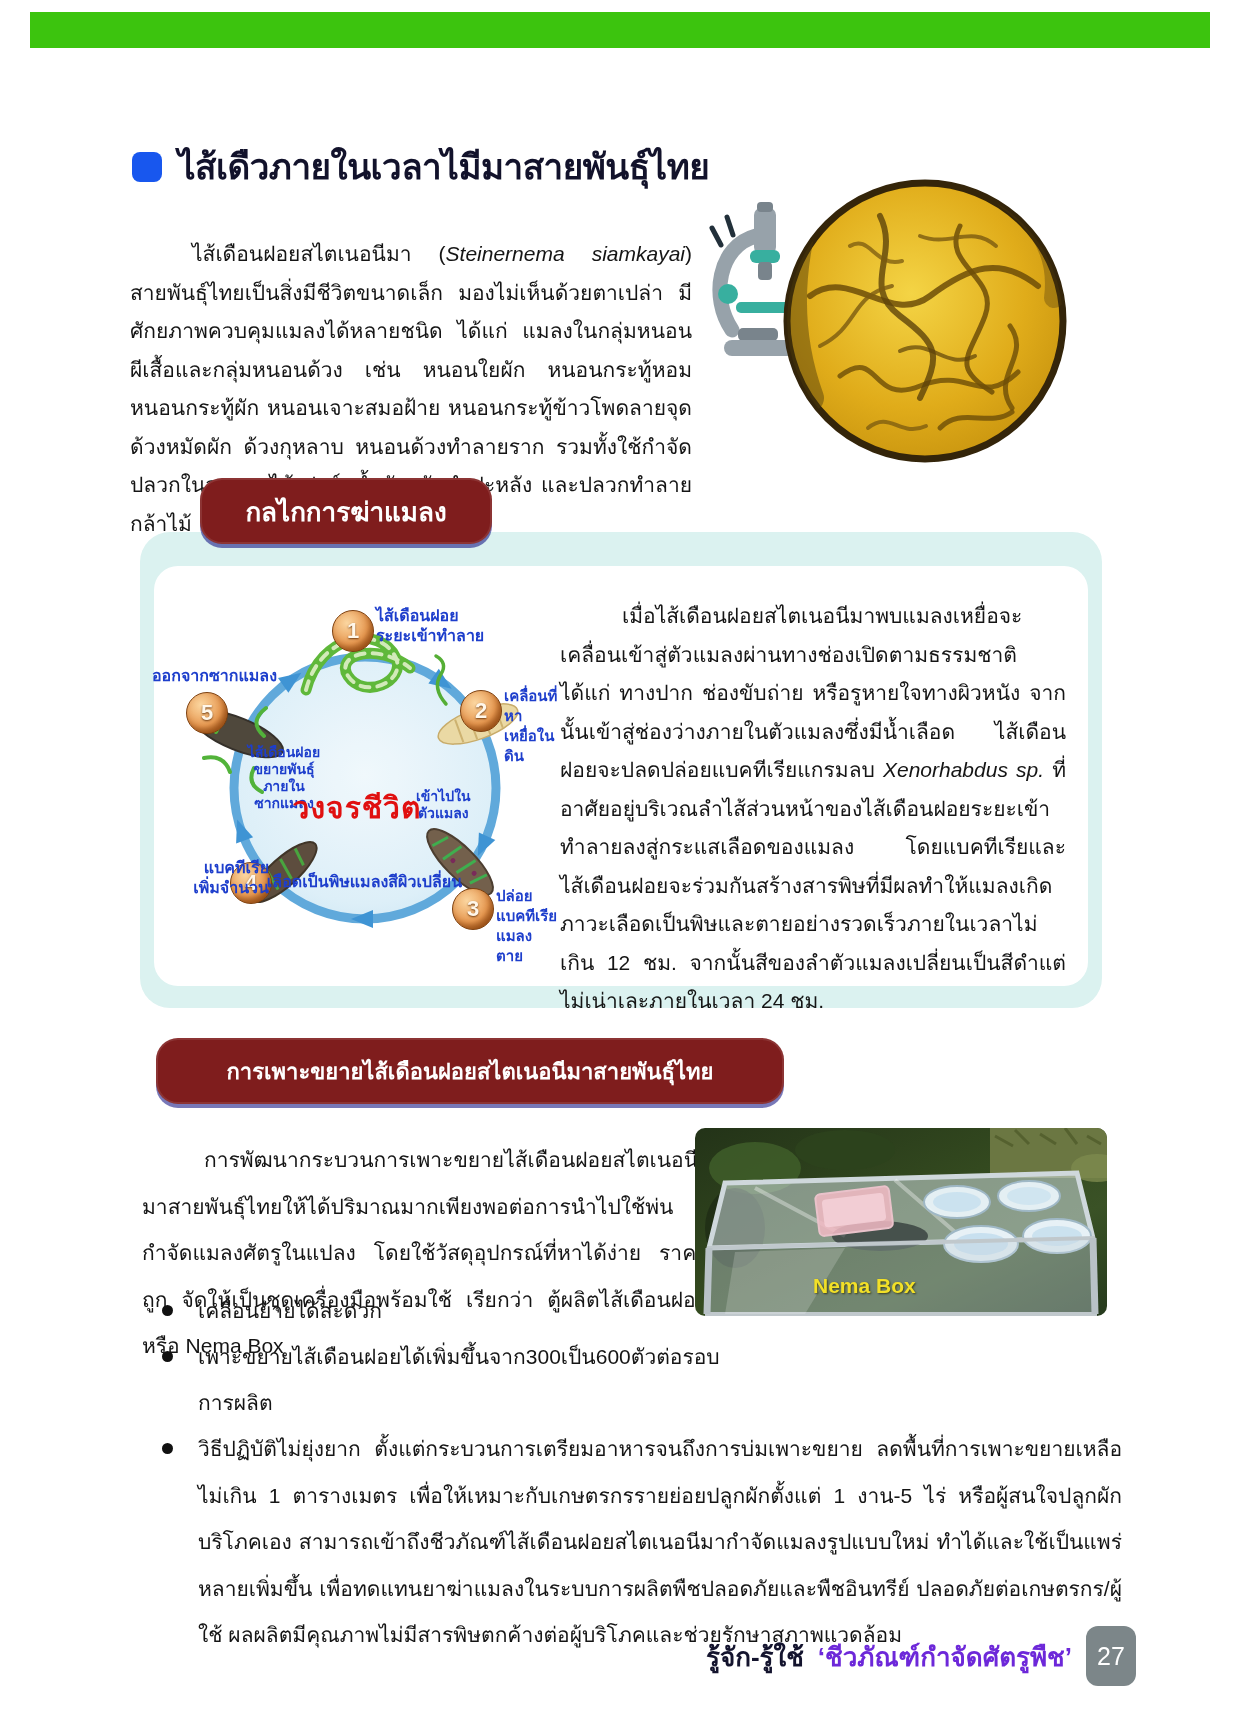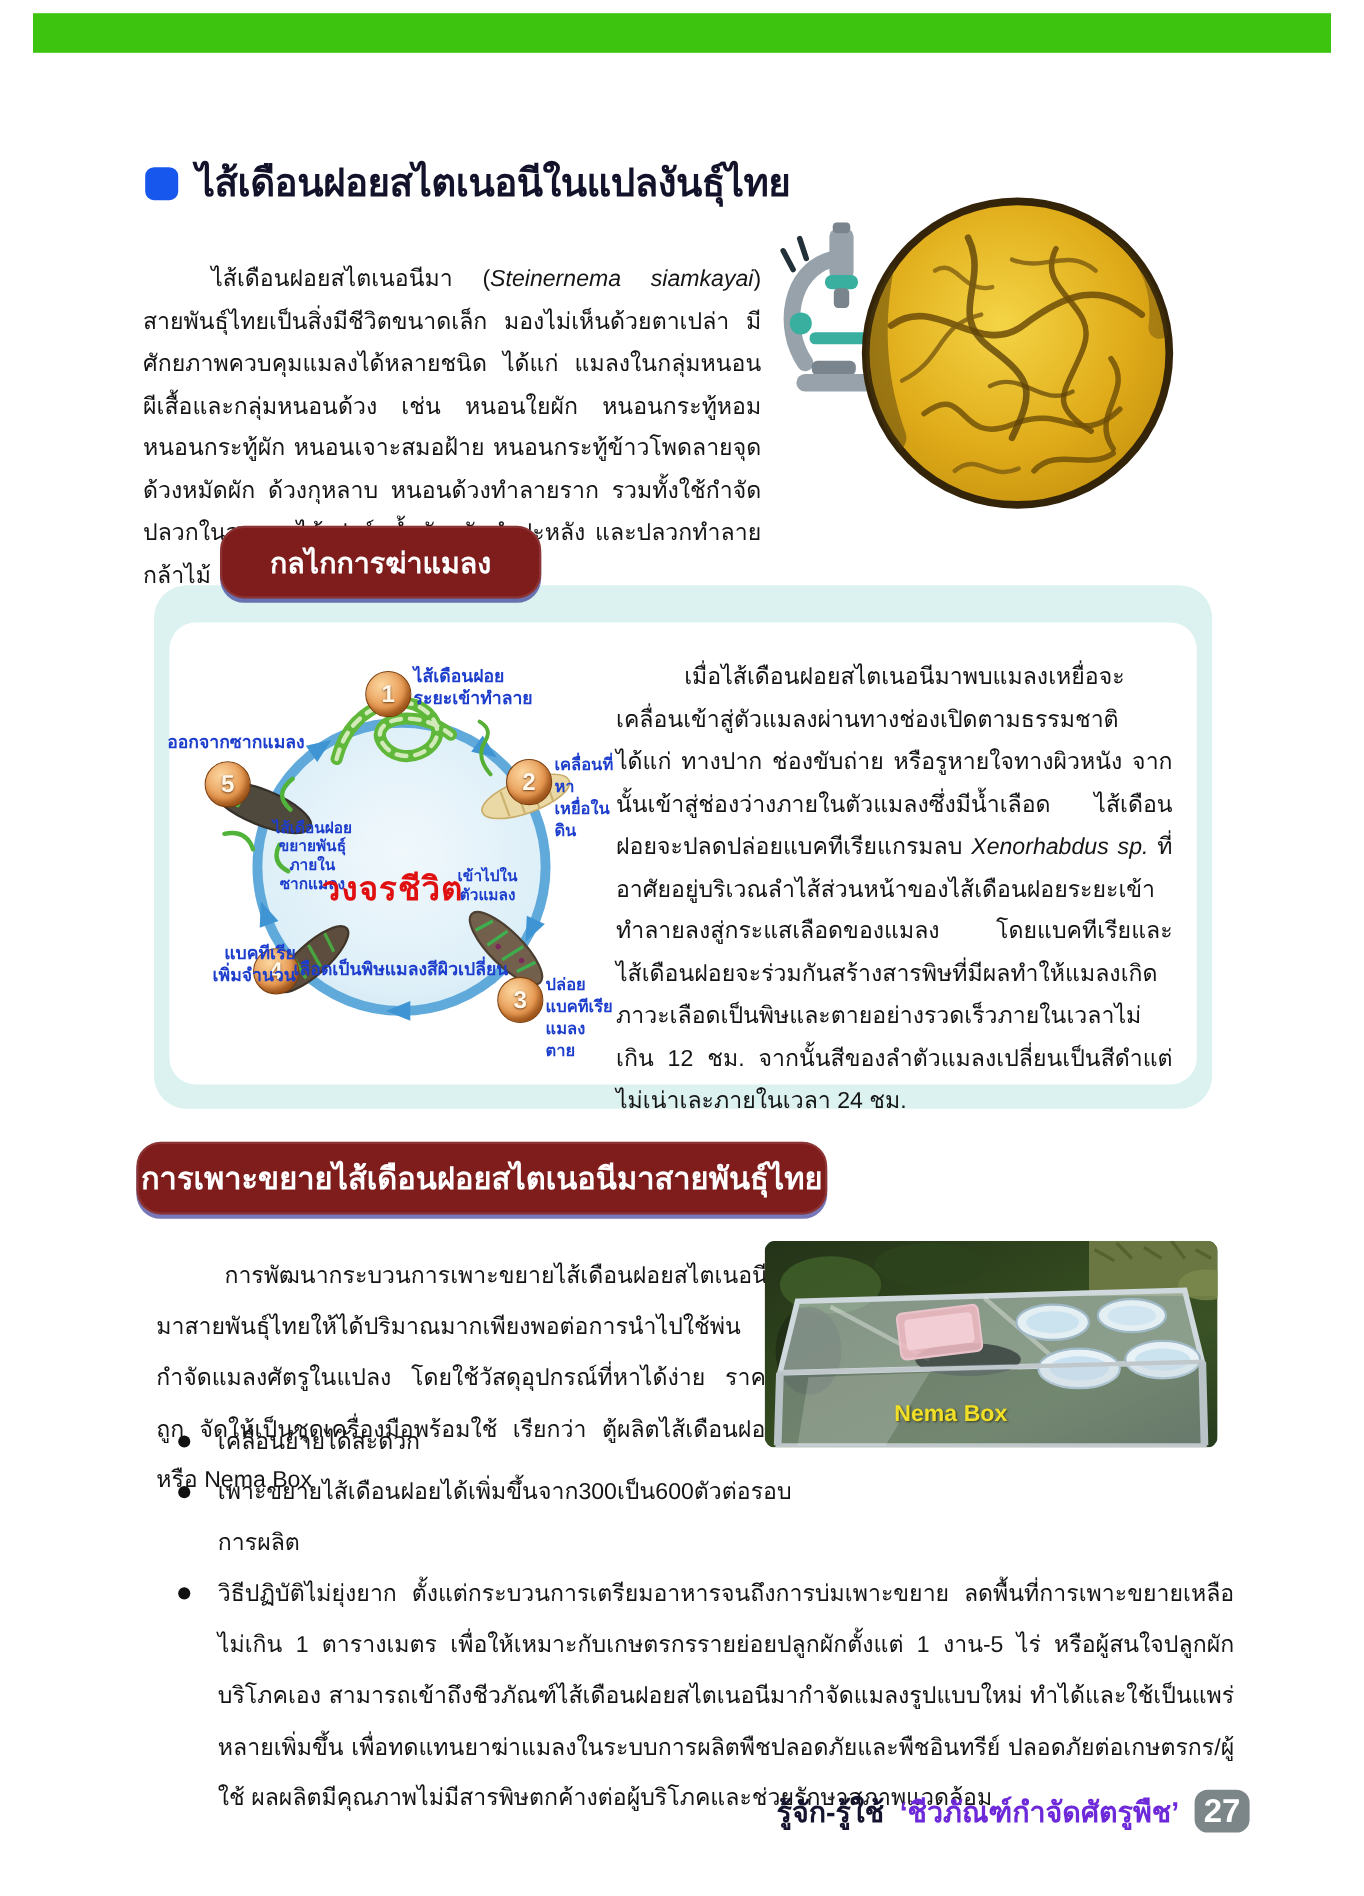--- a/index.html
+++ b/index.html
@@ -21,21 +21,21 @@
   
   .micro-icon{left:698px;top:202px;width:110px;height:180px;}
   .scope{left:780px;top:176px;width:290px;height:290px;}
   
   .panel{left:140px;top:532px;width:962px;height:476px;background:#DBF2F0;border-radius:30px;}
   .whitebox{left:154px;top:566px;width:934px;height:420px;background:#ffffff;border-radius:24px;}
   .sec-label{background:#7f1d1d;border-radius:22px;color:#ffffff;font-weight:bold;
     display:flex;align-items:center;justify-content:center;
     box-shadow:0 4px 0 rgba(10,10,125,.55), inset 0 0 0 2px rgba(255,255,255,.10);}
   .label1{left:200px;top:478px;width:292px;height:66px;font-size:26px;}
-  .label2{left:124px;top:1038px;width:628px;height:66px;font-size:28px;}
+  .label2{left:156px;top:1038px;width:628px;height:66px;font-size:22px;}
   .mech{left:560px;top:576px;width:506px;text-indent:62px;}
   
   .diagram{left:158px;top:572px;width:388px;height:360px;}
   .dg-label{position:absolute;color:#1D3ECC;font-weight:bold;font-size:16px;line-height:20px;white-space:pre-line;}
   .dg-label.inner{font-size:14px;line-height:17px;}
   .dg-ball{position:absolute;width:40px;height:40px;border-radius:50%;
     background:radial-gradient(circle at 35% 30%, #fbd6a0, #e89a52 55%, #a05417 92%);
     border:1px solid #7d3f0d;color:#fff7ea;font-weight:bold;font-size:22px;
     display:flex;align-items:center;justify-content:center;
     text-shadow:0 1px 2px rgba(90,40,0,.85);box-shadow:inset -3px -4px 6px rgba(120,50,0,.5);}
@@ -45,31 +45,31 @@
   .photo{left:695px;top:1128px;width:412px;height:188px;border-radius:10px;overflow:hidden;}
   .photo-label{position:absolute;left:118px;top:146px;color:#F2E028;font-weight:bold;font-size:21px;
     text-shadow:1px 1px 2px rgba(40,40,0,.75);}
   .bullets{left:160px;top:1288px;width:962px;}
   .bul{position:relative;padding-left:38px;font-size:21px;line-height:46px;text-align:justify;color:#151515;}
   .dot{position:absolute;left:2px;top:17px;width:11px;height:11px;border-radius:50%;background:#111;}
   
   .footer{left:600px;top:1626px;width:536px;display:flex;align-items:center;justify-content:flex-end;gap:14px;}
   .f-pre{font-size:26px;font-weight:bold;color:#14142E;}
   .f-hl{font-size:26px;font-weight:bold;color:#6d28d9;}
-  .f-page{width:50px;height:39px;border-radius:12px;background:#7C8689;color:#fff;font-weight:bold;font-size:30px;
+  .f-page{width:50px;height:60px;border-radius:12px;background:#7C8689;color:#fff;font-weight:normal;font-size:25px;
     display:flex;align-items:center;justify-content:center;}
 </style>
 </head>
 <body>
 
 <div class="abs topbar"></div>
 
 <div class="abs title-row">
   <div class="title-bullet"></div>
-  <div class="page-title">ไส้เดือนฝอยสไตเนอนีในแปลงันธุ์ไทย</div>
+  <div class="page-title">ไส้เดืวภายในเวลาไมีมาสายพันธุ์ไทย</div>
 </div>
 
 <p class="abs body-text intro"><span>ไส้เดือนฝอยสไตเนอนีมา (</span><span class="it">Steinernema siamkayai</span><span>) สายพันธุ์ไทยเป็นสิ่งมีชีวิตขนาดเล็ก มองไม่เห็นด้วยตาเปล่า มีศักยภาพควบคุมแมลงได้หลายชนิด ได้แก่ แมลงในกลุ่มหนอนผีเสื้อและกลุ่มหนอนด้วง เช่น หนอนใยผัก หนอนกระทู้หอม หนอนกระทู้ผัก หนอนเจาะสมอฝ้าย หนอนกระทู้ข้าวโพดลายจุด ด้วงหมัดผัก ด้วงกุหลาบ หนอนด้วงทำลายราก รวมทั้งใช้กำจัดปลวกในสวนผลไม้ ปาล์มน้ำมัน มันสำปะหลัง และปลวกทำลายกล้าไม้</span></p>
 
 <svg class="abs micro-icon" viewBox="0 0 110 180">
   <path d="M14 26 l9 17" stroke="#22303A" stroke-width="5" stroke-linecap="round"></path>
   <path d="M29 15 l6 18" stroke="#22303A" stroke-width="5" stroke-linecap="round"></path>
   <path d="M58 34 C 20 44, 12 96, 34 128" stroke="#97A2AA" stroke-width="15" fill="none" stroke-linecap="round"></path>
   <rect x="56" y="6" width="22" height="46" rx="7" fill="#97A2AA"></rect>
   <rect x="59" y="0" width="16" height="10" rx="4" fill="#79848C"></rect>

